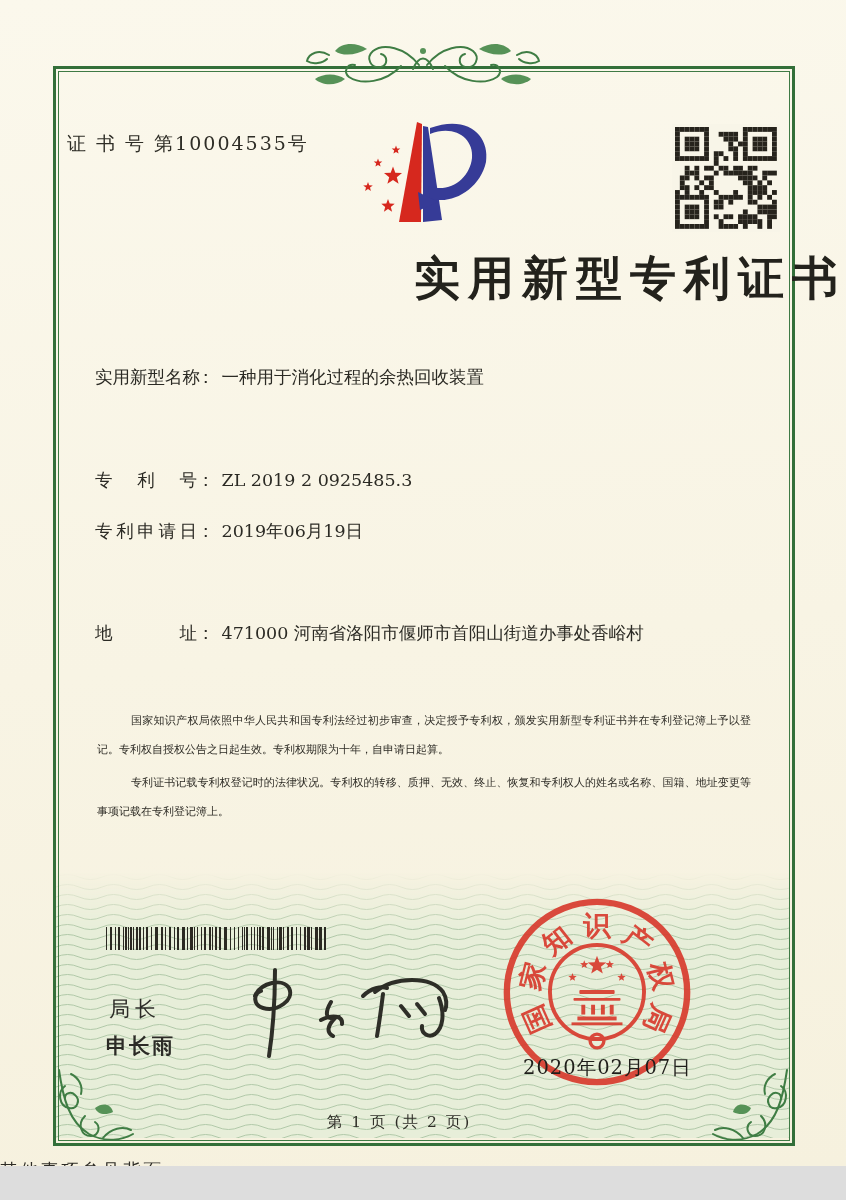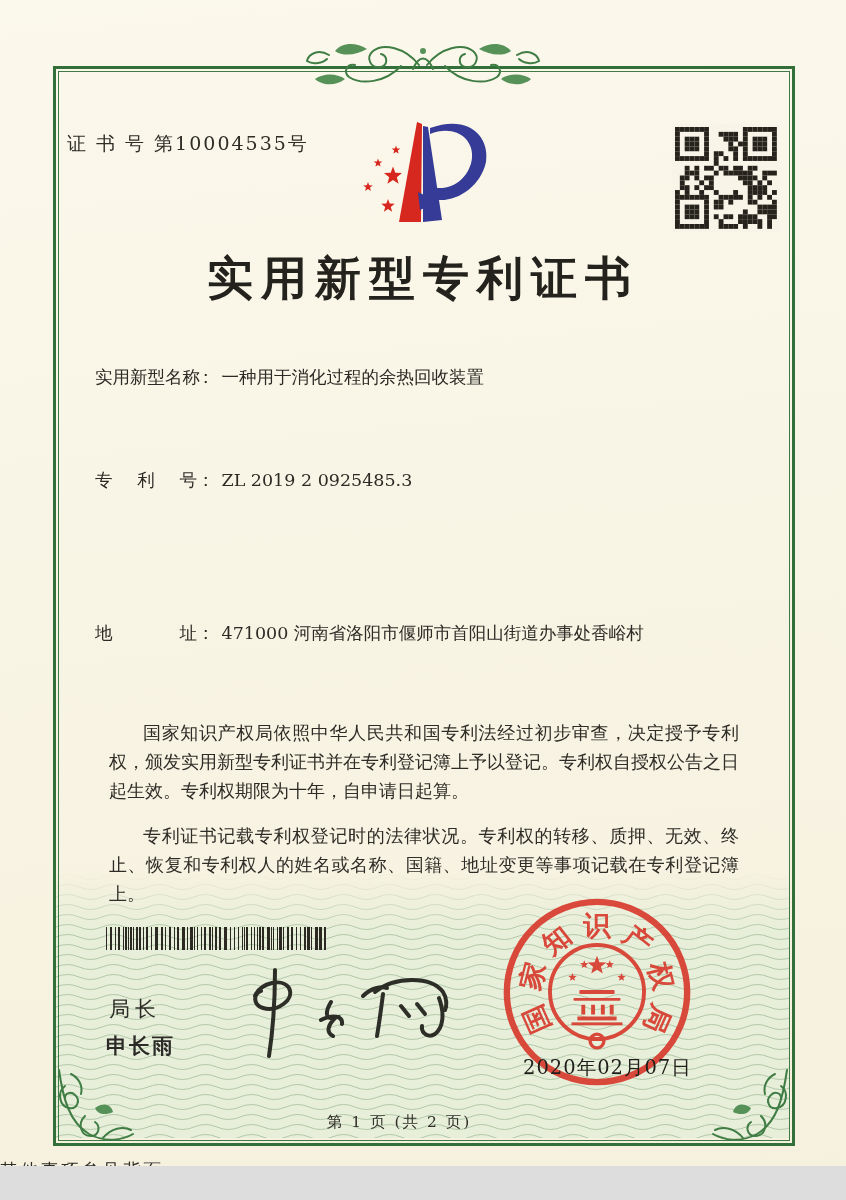--- a/index.html
+++ b/index.html
@@ -18,31 +18,31 @@
   .frame{position:absolute;left:53px;top:66px;width:736px;height:1074px;
     border:3px solid #336f39;z-index:2;pointer-events:none;}
   .frame::after{content:"";position:absolute;inset:2px;border:1px solid #3f7a45;}
   .ornament-top{position:absolute;left:295px;top:38px;z-index:3;}
   .ornament-bl{position:absolute;left:55px;top:1068px;z-index:3;}
   .ornament-br{position:absolute;left:711px;top:1068px;z-index:3;transform:scaleX(-1);}
   
   .cert-no{position:absolute;left:67px;top:131px;font-size:19px;letter-spacing:2px;z-index:4;color:#2e2d26;}
   .logo{position:absolute;left:338px;top:110px;z-index:4;}
   .qr{position:absolute;left:672px;top:124px;z-index:4;}
-  .title{position:absolute;left:0;right:0;top:248px;margin:0;text-align:center;
+  .title{position:absolute;left:0;right:0;top:248px;margin:0;text-align:right;
     font-size:46px;font-weight:600;letter-spacing:8px;color:#23221c;z-index:4;}
   
   .field-row{position:absolute;left:95px;width:660px;font-size:17.5px;z-index:4;white-space:nowrap;}
   .f-label{display:inline-block;width:102px;text-align:justify;text-align-last:justify;vertical-align:top;}
   .f-colon{display:inline-block;}
   .f-value{margin-left:7px;}
   .grant2{position:absolute;left:338px;top:0;}
   
   .paras{position:absolute;left:93px;top:702px;width:662px;z-index:4;}
-  .paras p{margin:16px;font-size:18px;line-height:29px;text-indent:34px;color:#2e2c26;text-align:justify;}
+  .paras p{margin:4px;font-size:11px;line-height:29px;text-indent:34px;color:#2e2c26;text-align:justify;}
   
   .barcode{position:absolute;left:104px;top:927px;z-index:4;}
   .director-title{position:absolute;left:109px;top:995px;font-size:21px;font-weight:400;
     letter-spacing:5px;z-index:4;font-family:"Liberation Sans","DejaVu Sans",sans-serif;color:#2c2b27;}
   .director-name{position:absolute;left:106px;top:1032px;font-size:21px;font-weight:600;
     letter-spacing:2px;z-index:4;font-family:"Liberation Sans","DejaVu Sans",sans-serif;color:#2c2b27;}
   .signature{position:absolute;left:225px;top:958px;z-index:4;}
   .seal{position:absolute;left:499px;top:894px;z-index:5;opacity:.9;}
   .seal-date{position:absolute;left:523px;top:1054px;font-size:19.5px;letter-spacing:1px;
     color:#1f1e1a;z-index:6;white-space:nowrap;}
@@ -351,20 +351,23 @@
     </svg>
 
   <h1 class="title">实用新型专利证书</h1>
 
   <div class="field-row" style="top:365px">
     <span class="f-label">实用新型名称</span><span class="f-colon">：</span><span class="f-value">一种用于消化过程的余热回收装置</span>
   </div>
   <div class="field-row" style="top:468px">
     <span class="f-label">专利号</span><span class="f-colon">：</span><span class="f-value">ZL 2019 2 0925485.3</span>
   </div>
+  <div class="field-row" style="top:519px">
+    <span class="f-label">专利申请日</span><span class="f-colon">：</span><span class="f-value">2019年06月19日</span>
+  </div>
   <div class="field-row" style="top:621px">
     <span class="f-label">地址</span><span class="f-colon">：</span><span class="f-value">471000 河南省洛阳市偃师市首阳山街道办事处香峪村</span>
   </div>
 
   <div class="paras">
     <p>国家知识产权局依照中华人民共和国专利法经过初步审查，决定授予专利权，颁发实用新型专利证书并在专利登记簿上予以登记。专利权自授权公告之日起生效。专利权期限为十年，自申请日起算。</p>
     <p>专利证书记载专利权登记时的法律状况。专利权的转移、质押、无效、终止、恢复和专利权人的姓名或名称、国籍、地址变更等事项记载在专利登记簿上。</p>
   </div>
 
   <svg class="barcode" id="barcode" width="228" height="23" viewBox="0 0 228 23">

